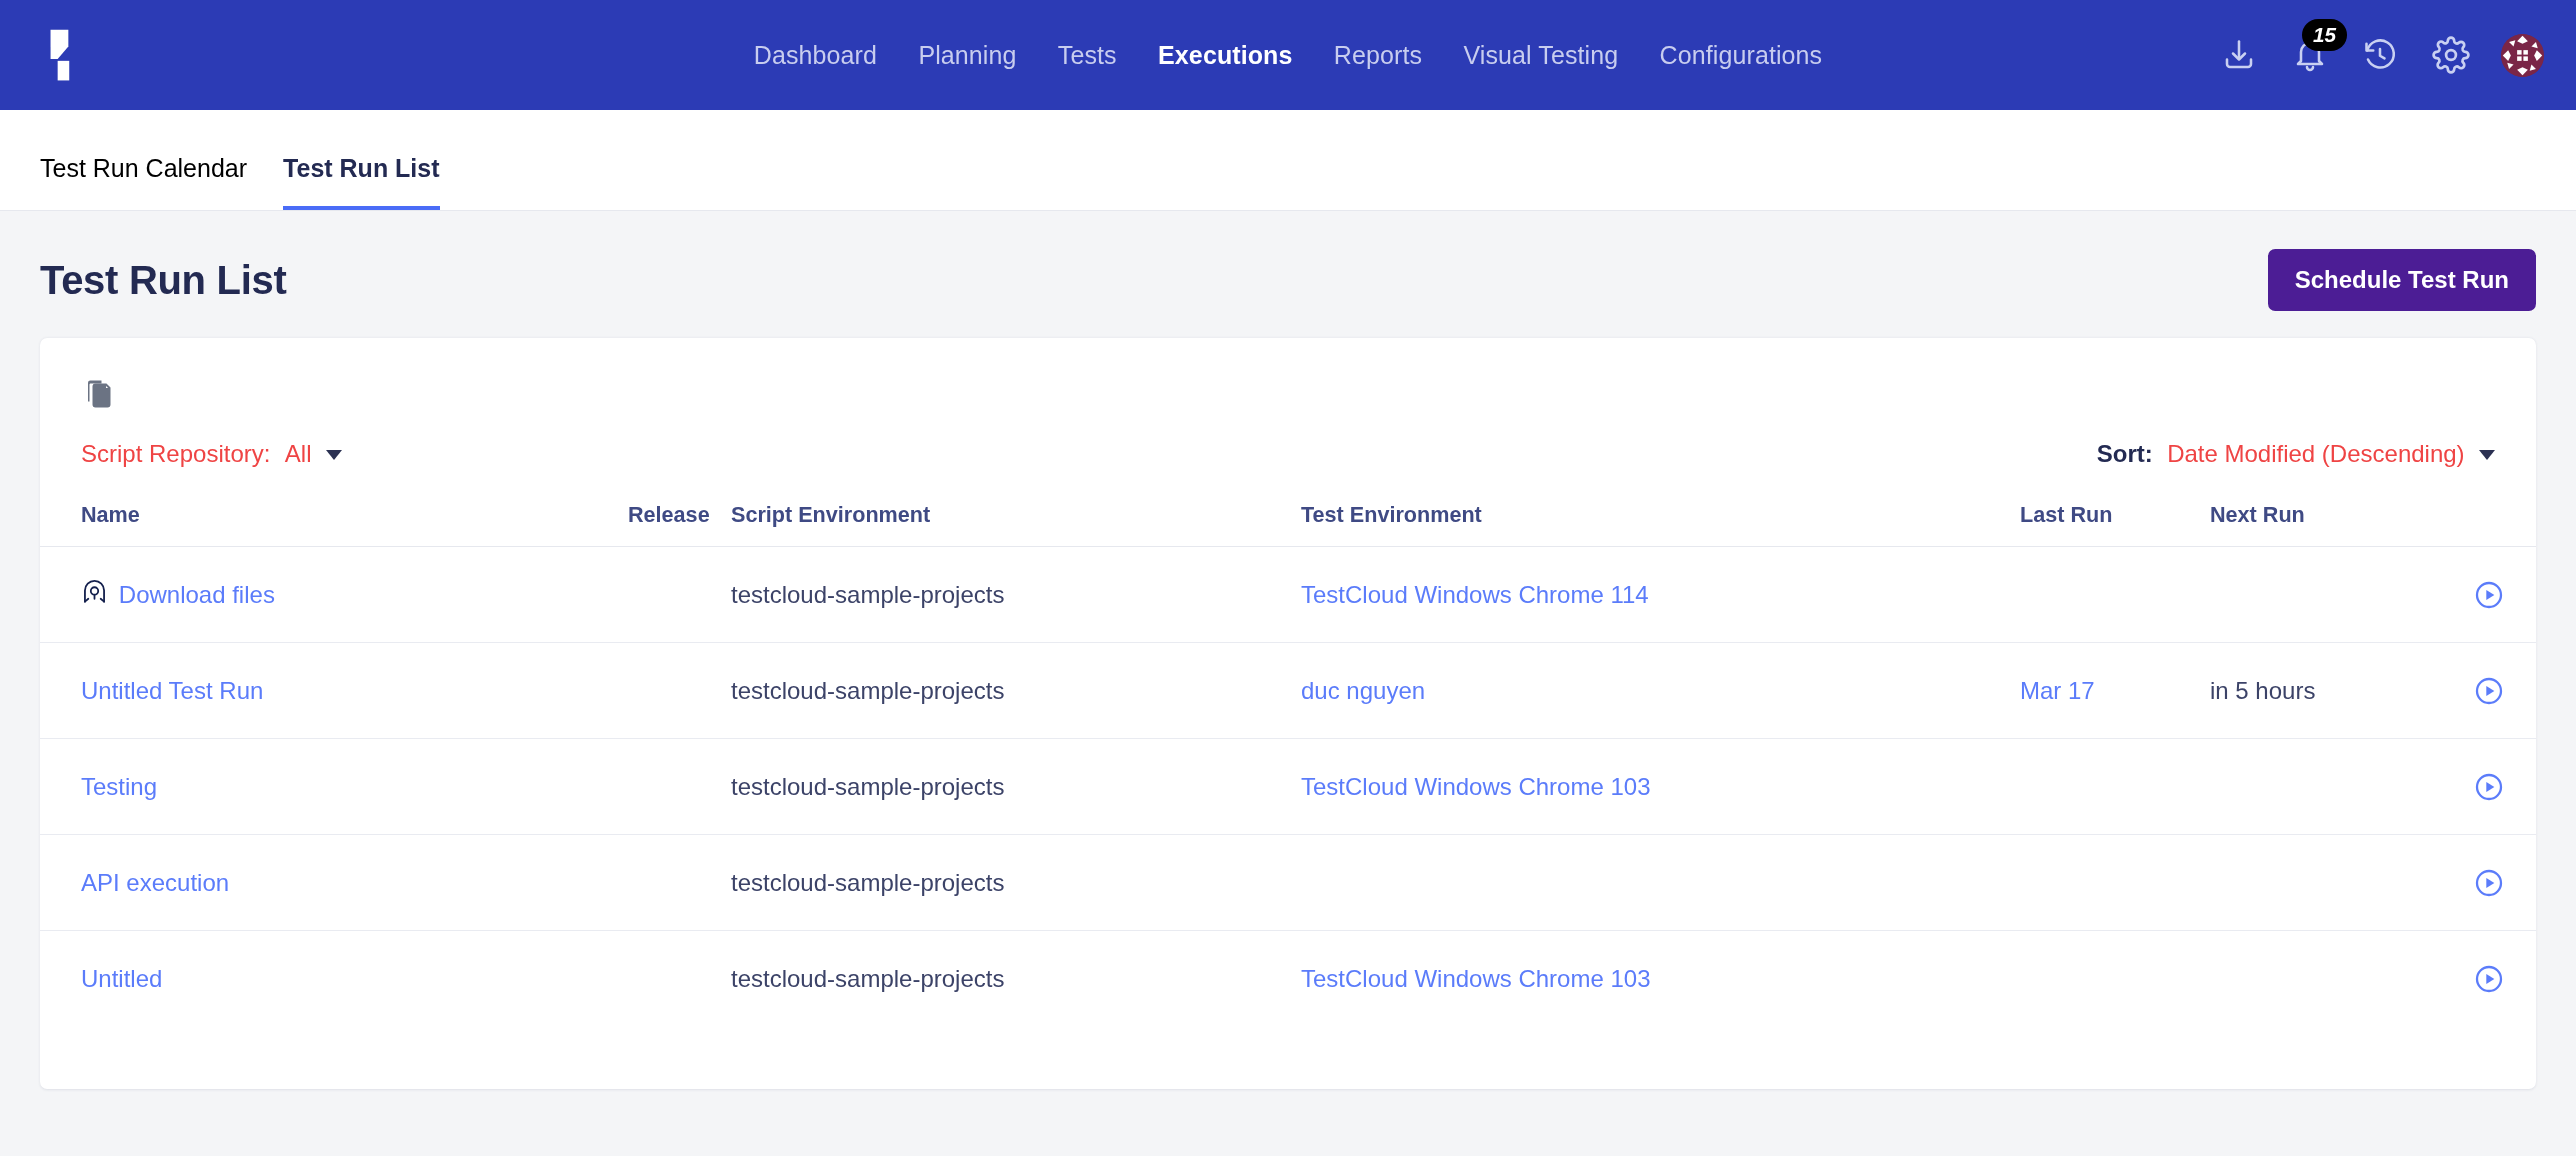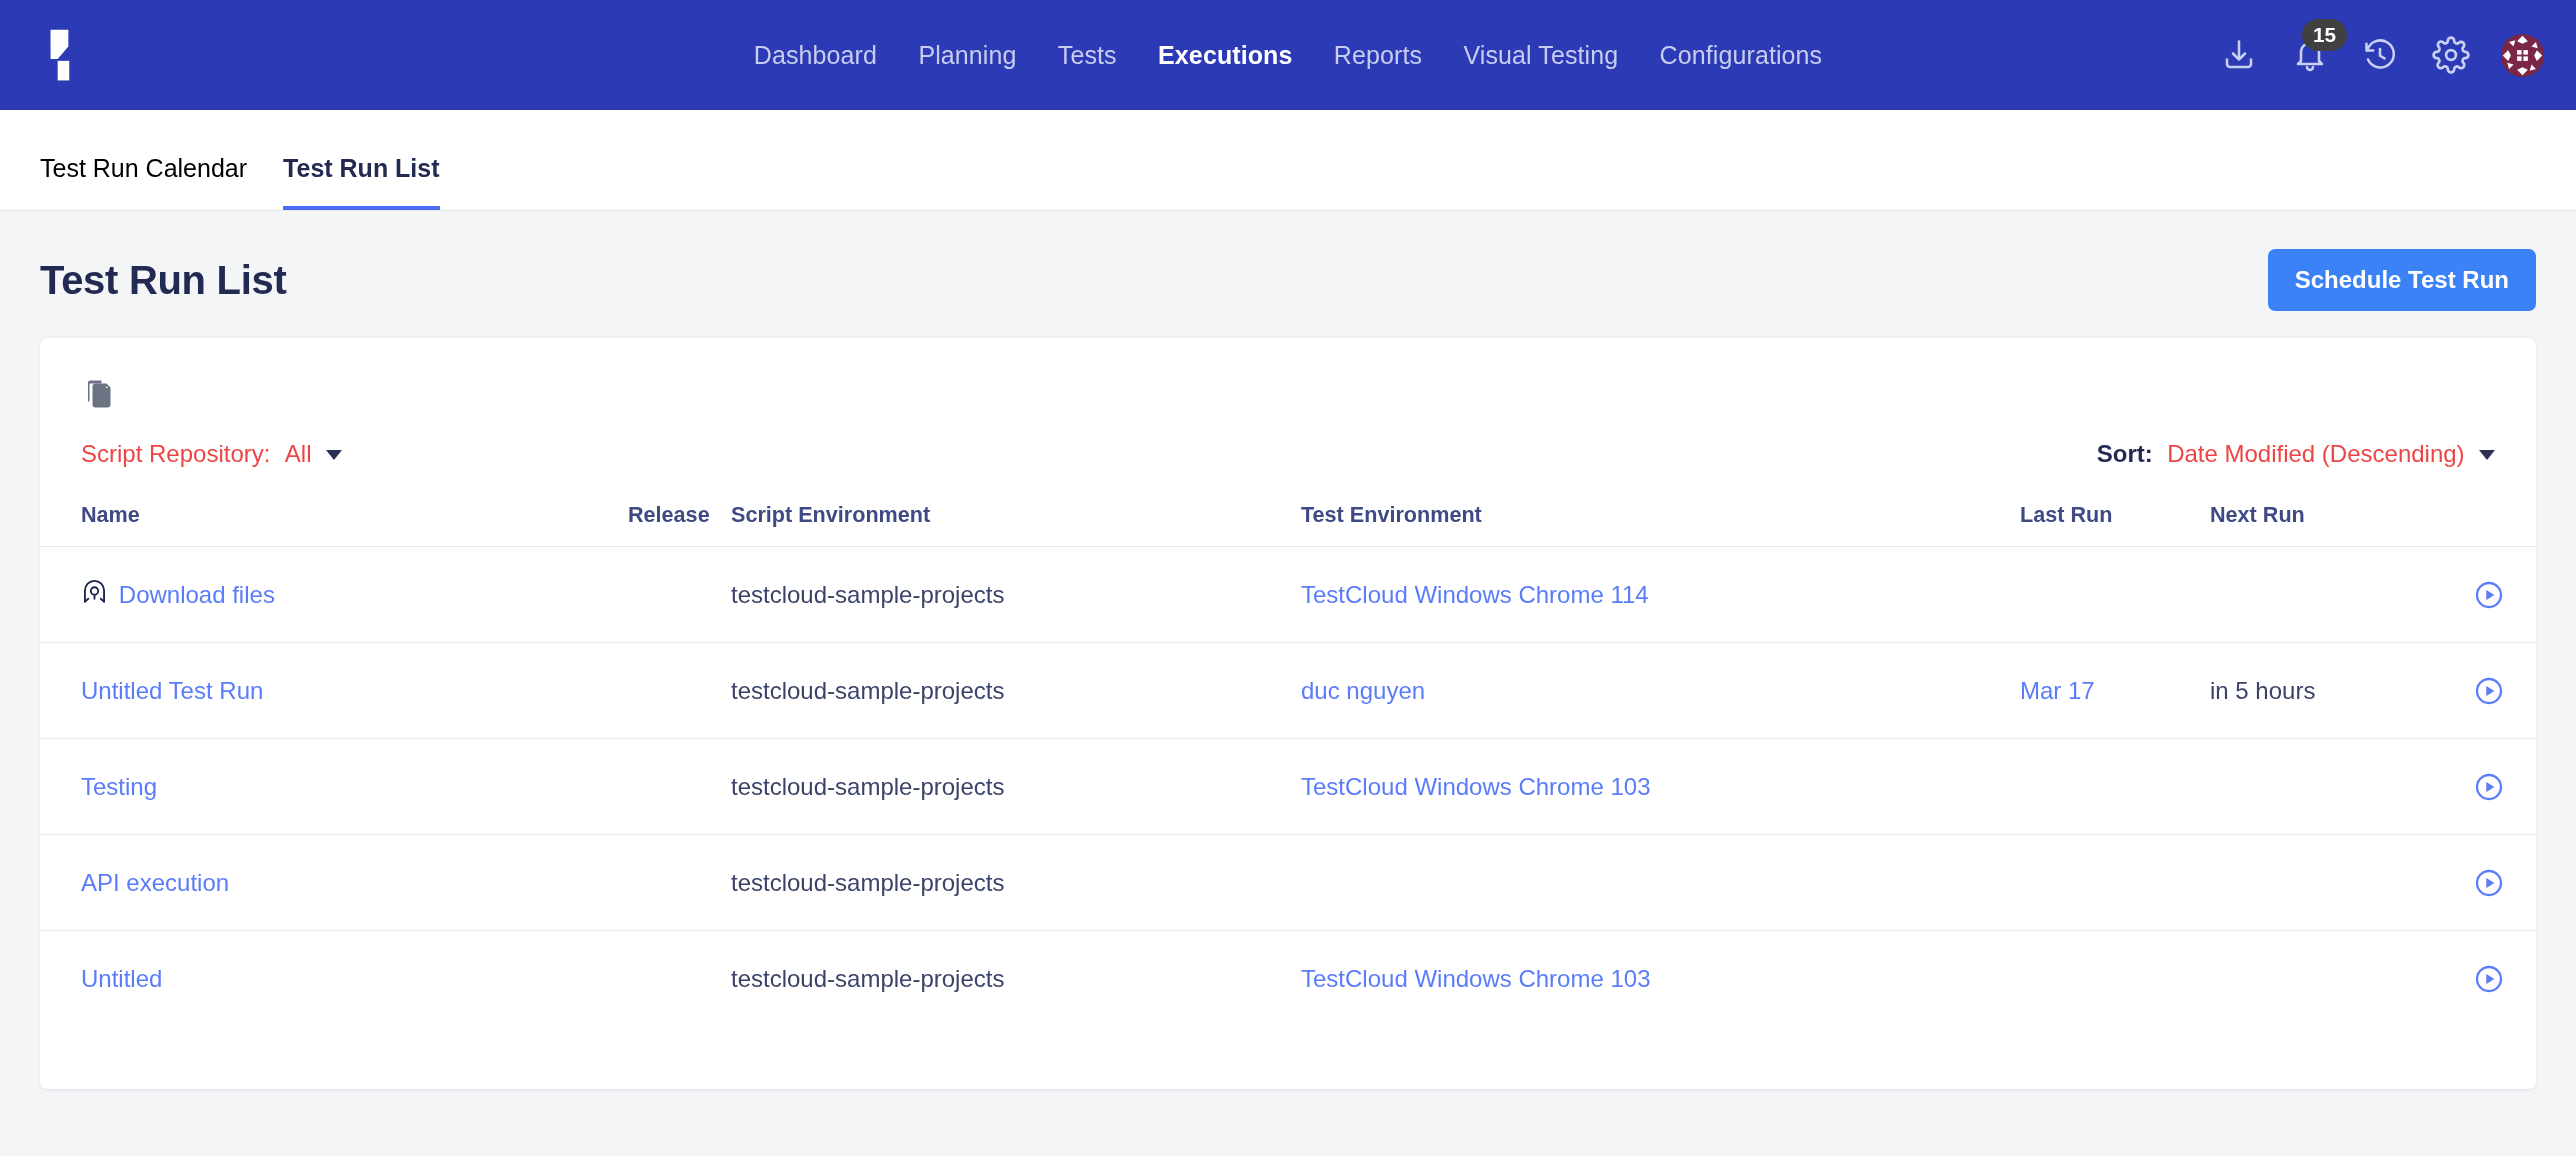--- a/index.html
+++ b/index.html
@@ -76,31 +76,32 @@
     align-items: center;
     justify-content: center;
     position: relative;
     cursor: pointer;
   }
 
   .badge {
     position: absolute;
     top: -16px;
     left: 12.6px;
-    background: #404040;
+    background: #000000;
     color: #fff;
     border-radius: 18px;
     min-width: 45px;
     height: 32px;
     font-size: 20.7px;
     font-weight: bold;
     display: flex;
     align-items: center;
     justify-content: center;
     padding: 0 7.2px;
+    font-style: italic;
   }
 
   .avatar {
     width: 43px;
     height: 43px;
     border-radius: 50%;
     overflow: hidden;
     background: #7a2647;
     cursor: pointer;
     flex: none;
@@ -140,21 +141,21 @@
   }
 
   .page-title {
     font-size: 40px;
     font-weight: bold;
     color: #232a52;
     letter-spacing: -0.3px;
   }
 
   .btn-primary {
-    background: #3b82f6;
+    background: #4c1d95;
     color: #ffffff;
     font-size: 24px;
     font-weight: bold;
     border: none;
     border-radius: 7.2px;
     padding: 17px 27px;
     cursor: pointer;
     font-family: "Liberation Sans", sans-serif;
     white-space: nowrap;
   }

